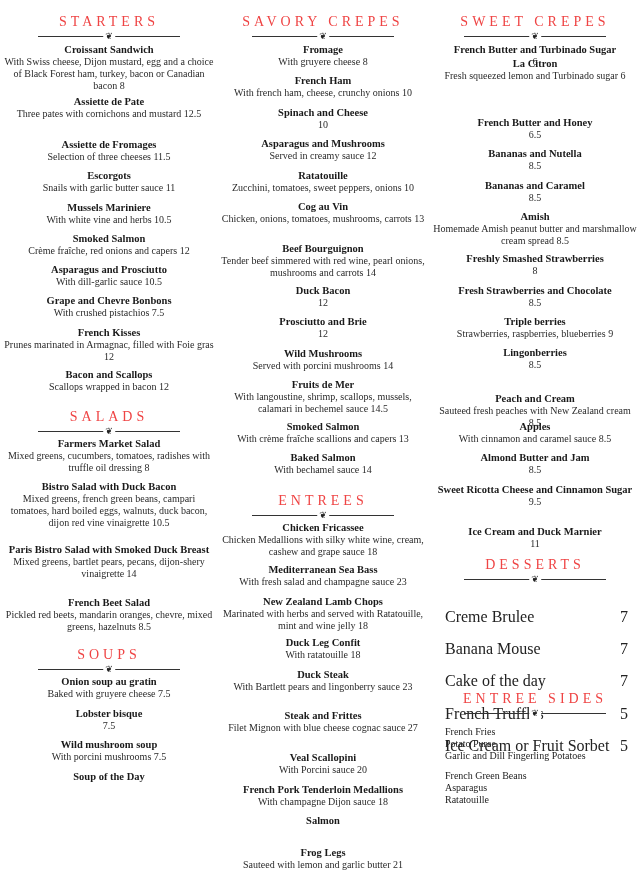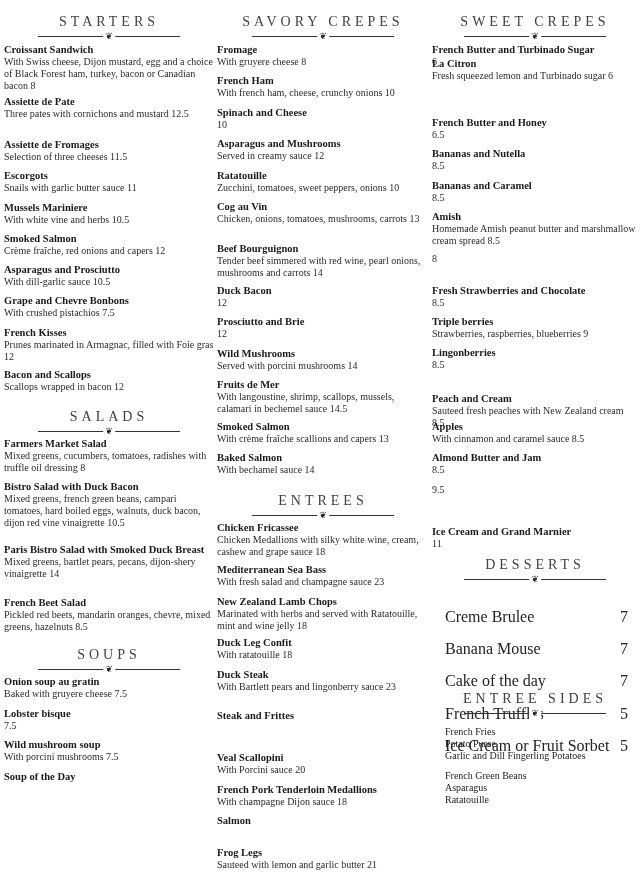--- a/index.html
+++ b/index.html
@@ -8,33 +8,33 @@
     font-family: "Liberation Serif", "DejaVu Serif", serif;
     color: #222222;
   }
   .col { position: absolute; top: 0; }
   .col-1 { left: 4px; width: 210px; }
   .col-2 { left: 217px; width: 212px; }
   .col-3 { left: 432px; width: 206px; }
 
   .section-head { text-align: center; position: absolute; left: 0; right: 0; }
   .section-title {
-    font-size: 14px; letter-spacing: 4px; color: #404040;
+    font-size: 14px; letter-spacing: 4px; color: #ef4444;
     line-height: 16px; height: 16px; white-space: nowrap;
   }
   .rule { position: relative; height: 8px; margin: 3px auto 0 auto; width: 142px; }
   .rule::before {
     content: ""; position: absolute; left: 0; right: 0; top: 3px; height: 1px; background: #333333;
   }
   .rule .orn {
     position: absolute; left: 50%; top: -3px; transform: translateX(-50%);
     background: #ffffff; padding: 0 2px; font-size: 9px; line-height: 12px; color: #222;
   }
 
-  .item { position: absolute; left: 0; right: 0; text-align: left; }
+  .item { position: absolute; left: 0; right: 0; text-align: center; }
   .item-name { font-weight: bold; font-size: 10.5px; line-height: 12px; color: #1a1a1a; }
   .item-desc { font-size: 10px; line-height: 12.2px; color: #2a2a2a; }
 
   .list { position: absolute; left: 13px; right: 8px; }
   .list-row { display: flex; justify-content: space-between; font-size: 16px; line-height: 12.2px; color: #222; margin-top: 20px; }
   .list-row .p { padding-right: 2px; }
   .sides-row { font-size: 10px; line-height: 12.2px; color: #222; }
 </style>
 </head>
 <body>
@@ -216,20 +216,21 @@
   <div class="item" style="top:637px">
       <div class="item-name">Duck Leg Confit</div>
       <div class="item-desc">With ratatouille 18</div>
     </div>
   <div class="item" style="top:669px">
       <div class="item-name">Duck Steak</div>
       <div class="item-desc">With Bartlett pears and lingonberry sauce 23</div>
     </div>
   <div class="item" style="top:710px">
       <div class="item-name">Steak and Frittes</div>
+      <div class="item-desc">Filet Mignon with blue cheese cognac sauce 27</div>
     </div>
   <div class="item" style="top:752px">
       <div class="item-name">Veal Scallopini</div>
       <div class="item-desc">With Porcini sauce 20</div>
     </div>
   <div class="item" style="top:784px">
       <div class="item-name">French Pork Tenderloin Medallions</div>
       <div class="item-desc">With champagne Dijon sauce 18</div>
     </div>
   <div class="item" style="top:815px">
@@ -267,20 +268,21 @@
     </div>
   <div class="item" style="top:180px">
       <div class="item-name">Bananas and Caramel</div>
       <div class="item-desc">8.5</div>
     </div>
   <div class="item" style="top:211px">
       <div class="item-name">Amish</div>
       <div class="item-desc">Homemade Amish peanut butter and marshmallow cream spread 8.5</div>
     </div>
   <div class="item" style="top:253px">
+      <div class="item-name">Freshly Smashed Strawberries</div>
       <div class="item-desc">8</div>
     </div>
   <div class="item" style="top:285px">
       <div class="item-name">Fresh Strawberries and Chocolate</div>
       <div class="item-desc">8.5</div>
     </div>
   <div class="item" style="top:316px">
       <div class="item-name">Triple berries</div>
       <div class="item-desc">Strawberries, raspberries, blueberries 9</div>
     </div>
@@ -294,24 +296,25 @@
     </div>
   <div class="item" style="top:421px">
       <div class="item-name">Apples</div>
       <div class="item-desc">With cinnamon and caramel sauce 8.5</div>
     </div>
   <div class="item" style="top:452px">
       <div class="item-name">Almond Butter and Jam</div>
       <div class="item-desc">8.5</div>
     </div>
   <div class="item" style="top:484px">
+      <div class="item-name">Sweet Ricotta Cheese and Cinnamon Sugar</div>
       <div class="item-desc">9.5</div>
     </div>
   <div class="item" style="top:526px">
-      <div class="item-name">Ice Cream and Grand Marnier</div>
+      <div class="item-name">Ice Cream and Duck Marnier</div>
       <div class="item-desc">11</div>
     </div>
 
   <div class="section-head" style="top:557px">
     <div class="section-title">DESSERTS</div>
     <div class="rule">
         <span class="orn">❦</span>
       </div>
   </div>
   <div class="list" style="top:591px">

